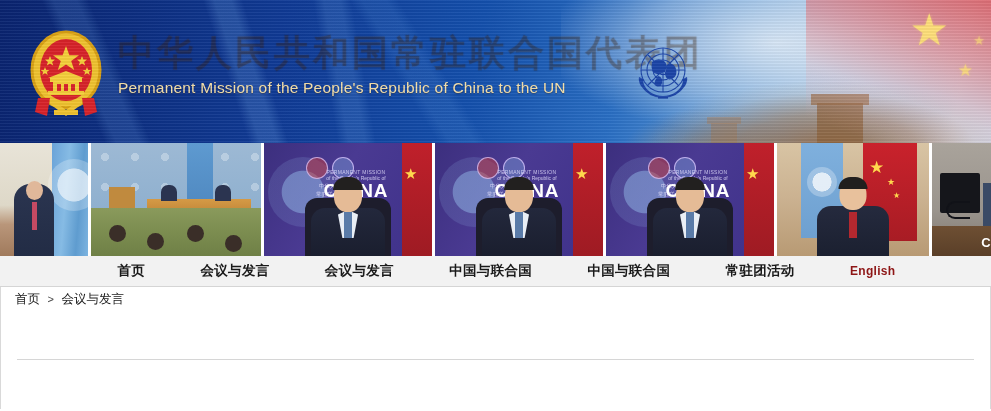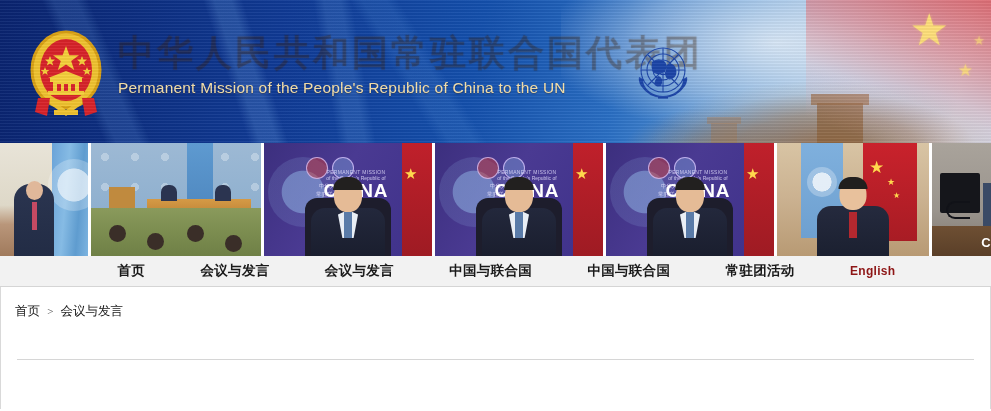--- a/index.html
+++ b/index.html
@@ -386,22 +386,22 @@
     position: relative;
     width: 991px;
     height: 122px;
     background: #ffffff;
     border-left: 1px solid #d9d9d9;
     border-right: 1px solid #d9d9d9;
     box-sizing: border-box;
   }
   .breadcrumb {
     position: absolute;
-    left: 14px; top: 16px;
-    font-family: Liberation Serif, serif;
+    left: 14px; top: 4px;
+    font-family: Liberation Sans, sans-serif;
     font-size: 12.5px;
     color: #1a1a1a;
     white-space: nowrap;
   }
   .breadcrumb .crumb { cursor: pointer; }
   .breadcrumb .sep { margin: 0 4px; color: #444; font-size: 11px; }
 
   .article-title {
     position: absolute;
     left: 0; right: 0; top: 37px;

